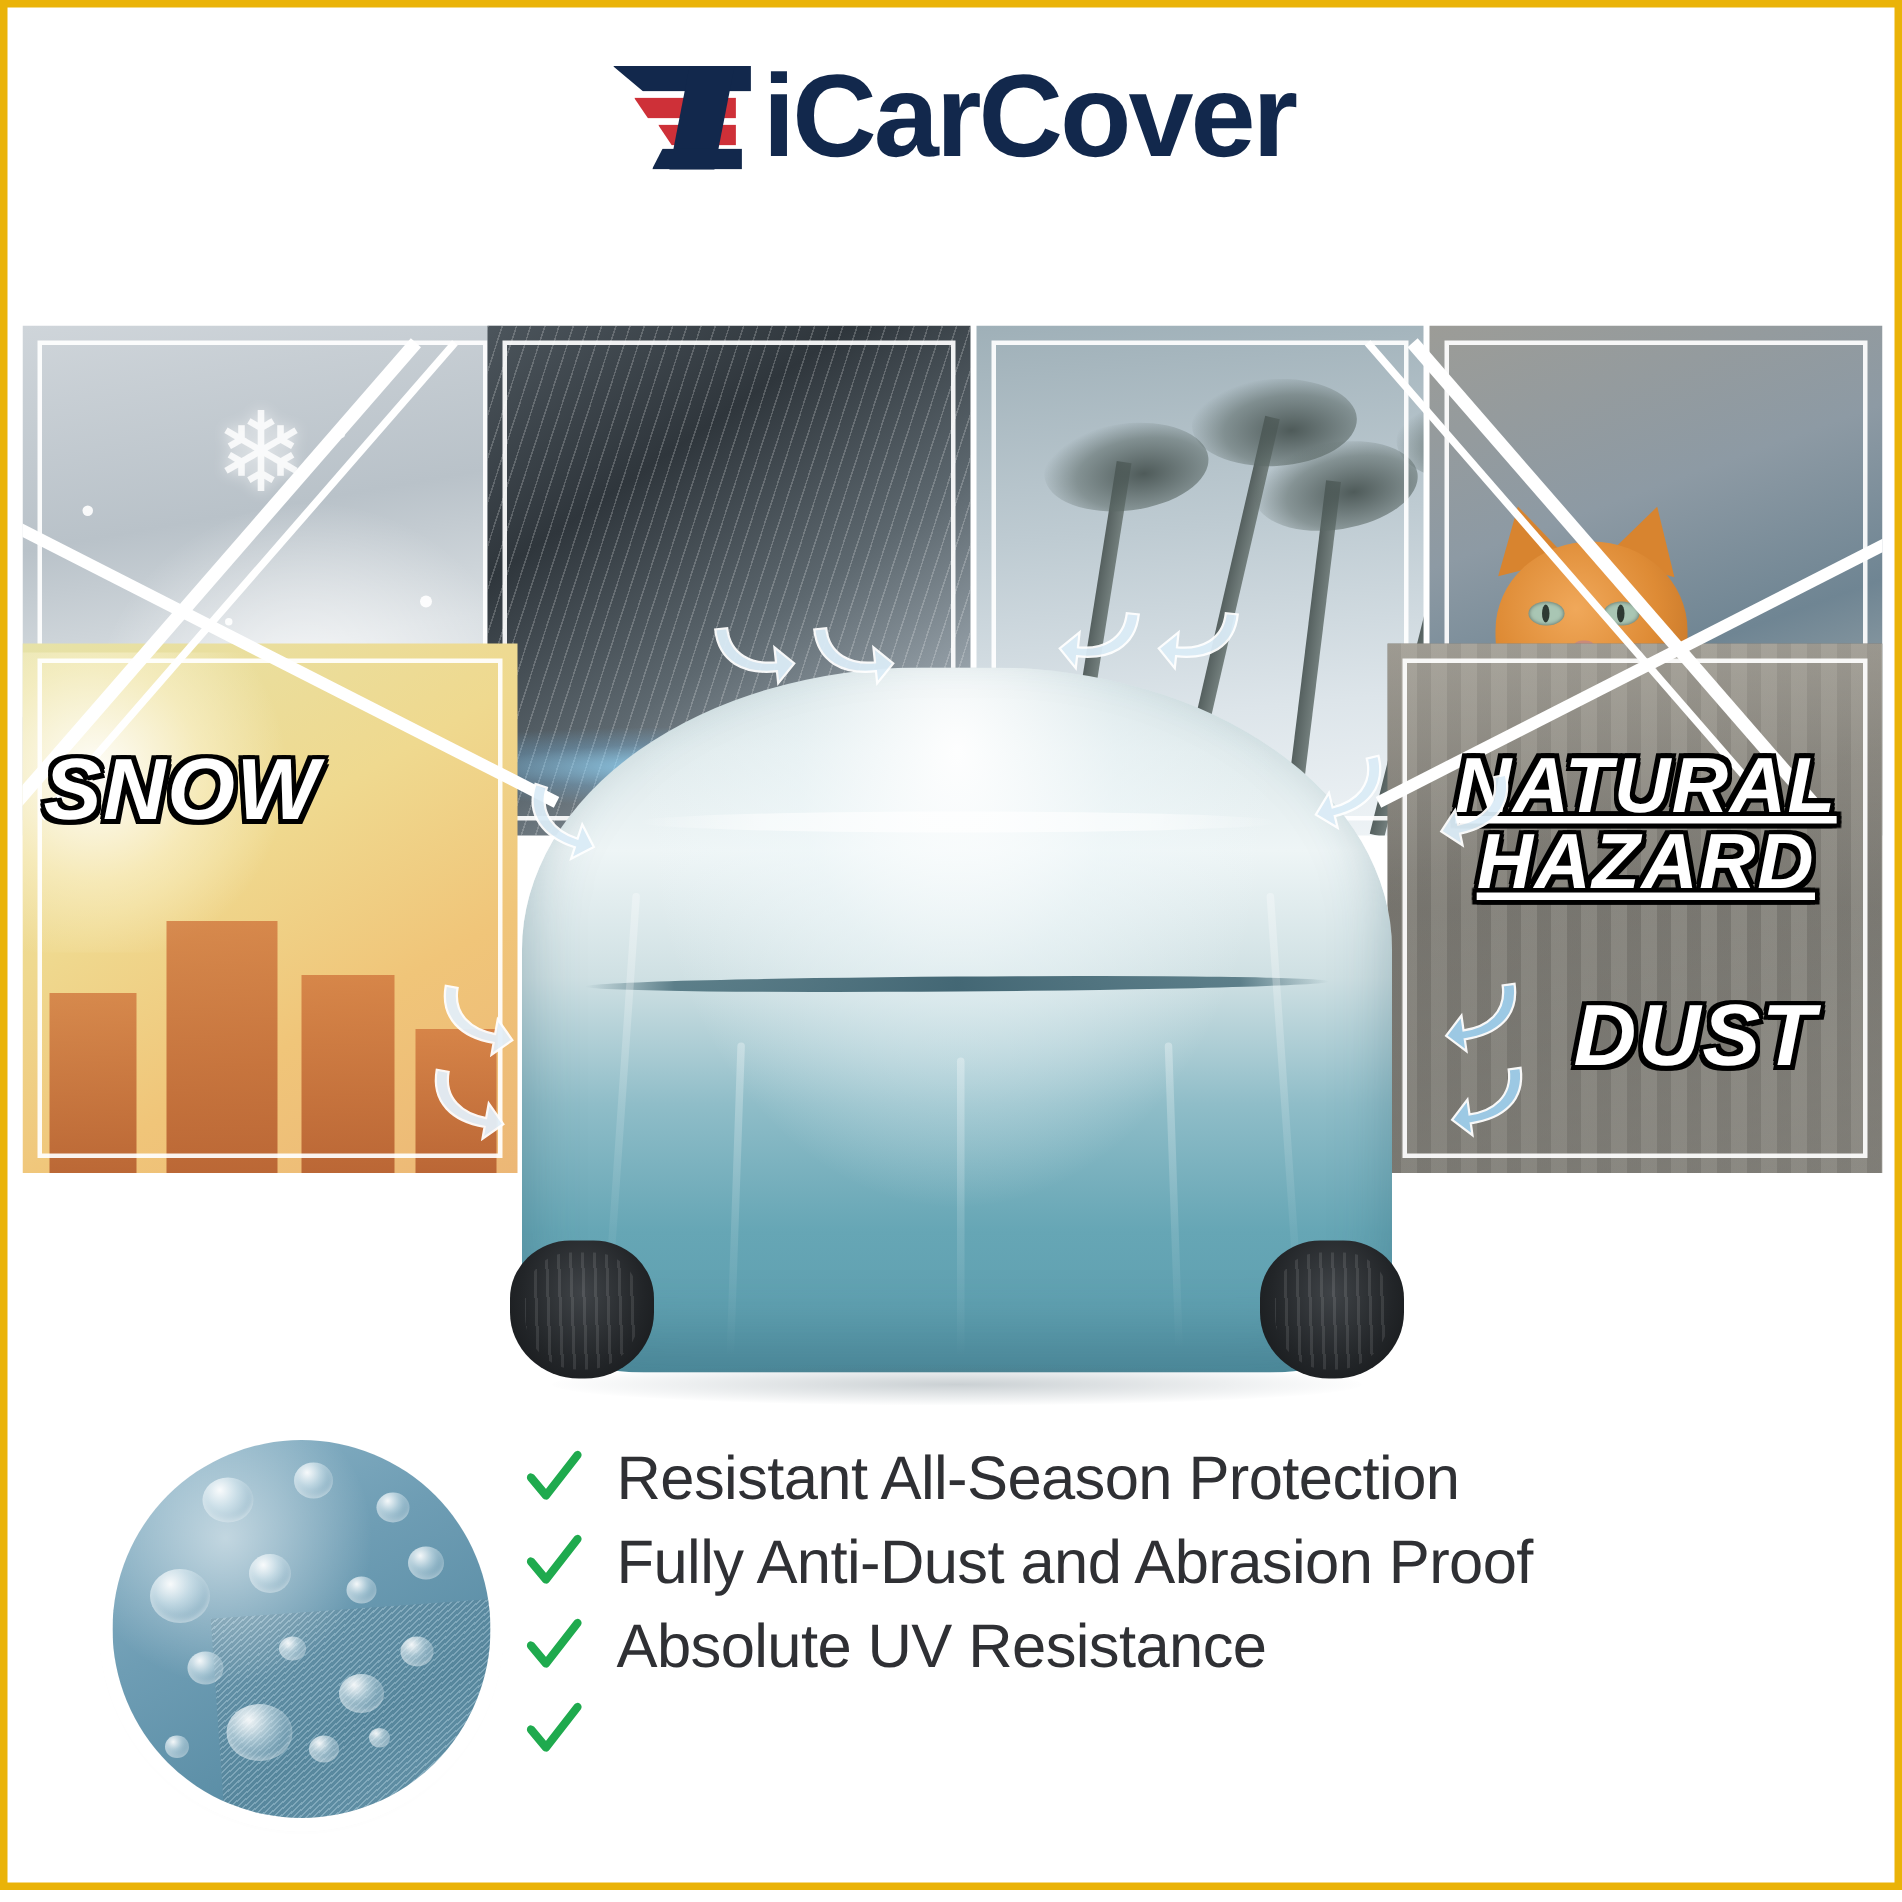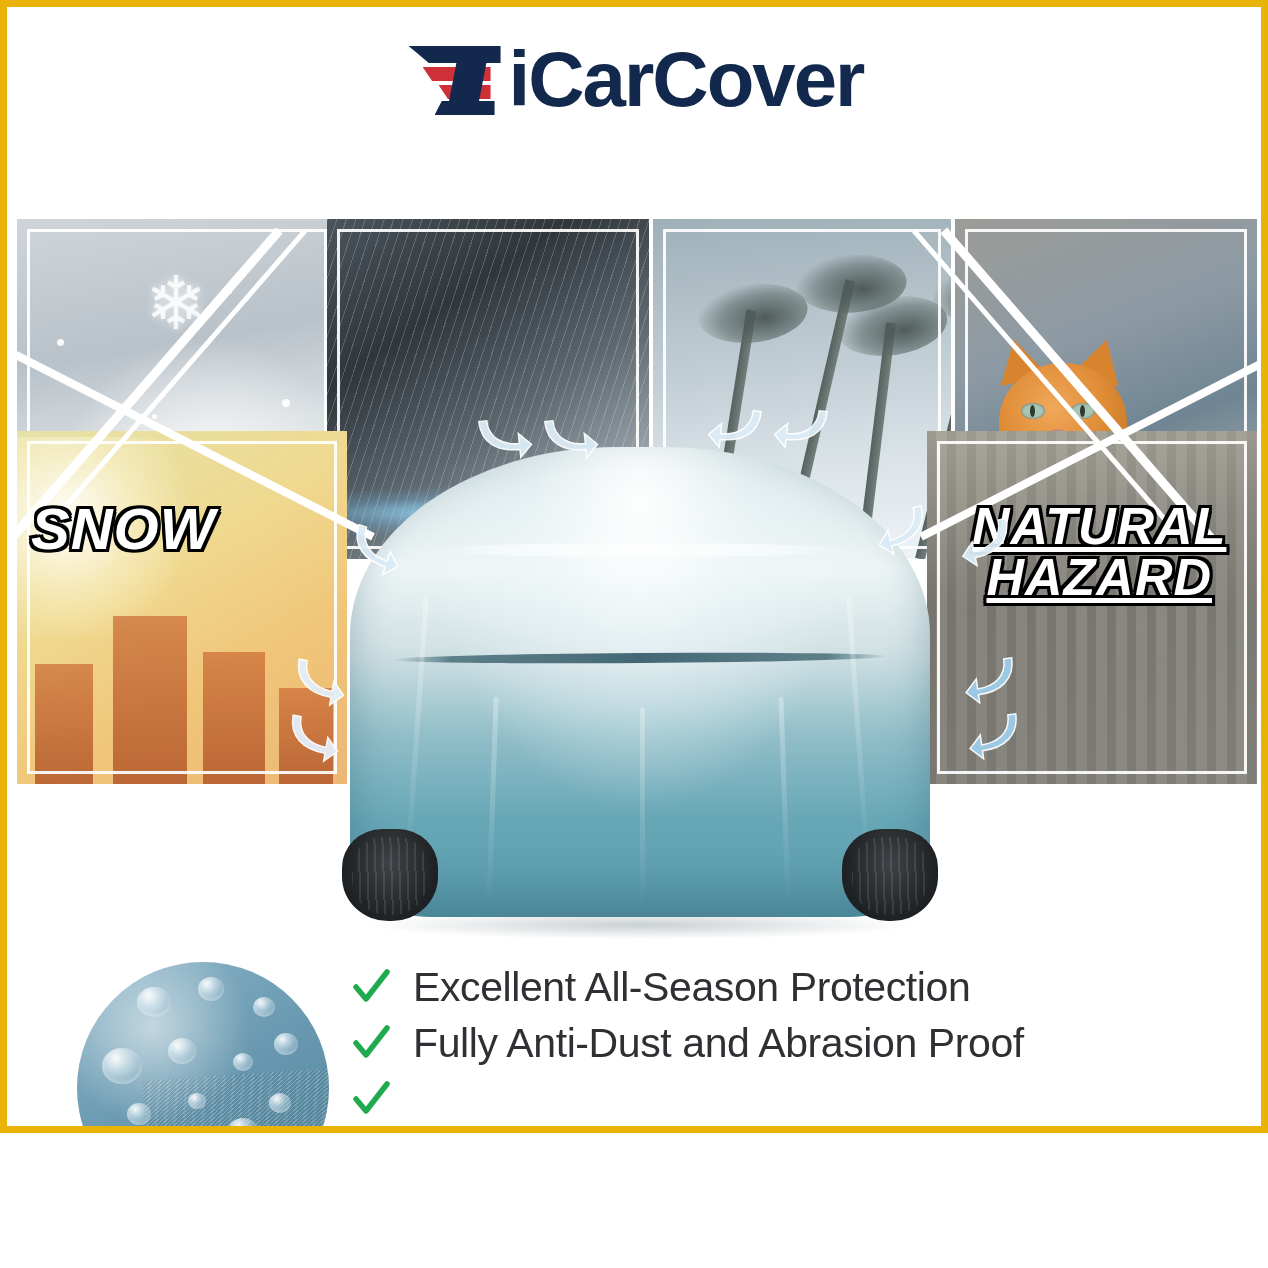--- a/index.html
+++ b/index.html
@@ -7,24 +7,24 @@
     padding: 0;
     background: #ffffff;
   }
   body {
     font-family: "Liberation Sans", sans-serif;
   }
 
   #page {
     position: relative;
     width: 1268px;
-    height: 1133px;
+    height: 1260px;
     background: #ffffff;
     box-sizing: border-box;
-    border: 7px solid #eab308;
+    border: 5px solid #eab308;
     overflow: hidden;
   }
 
   
   .header {
     position: absolute;
     left: 0; top: 24px;
     width: 100%;
     text-align: center;
   }
@@ -562,20 +562,21 @@
     <div class="divider" style="left:-60px; top:214px; width:440px; height:8px; transform: rotate(27deg);"></div>
     <div class="divider" style="left:880px; top:214px; width:440px; height:8px; transform: rotate(-27deg);"></div>
 
     <div class="haz-label haz-snow">SNOW</div>
     <div class="haz-label haz-rain">RAIN</div>
     <div class="haz-label haz-wind">WIND</div>
     <div class="haz-label haz-hazard">NATURAL
 HAZARD</div>
   </div>
 
+  <div class="haz-label haz-dust">DUST</div>
 
   <div class="car-wrap">
     <div class="car-body"></div>
     <div class="car-roofline"></div>
     <div class="car-hood-seam"></div>
     <div class="car-fold" style="left:74px;  top:150px; height:280px; transform: rotate(4deg);"></div>
     <div class="car-fold" style="left:150px; top:250px; height:210px; transform: rotate(2deg);"></div>
     <div class="car-fold" style="left:300px; top:260px; height:200px;"></div>
     <div class="car-fold" style="left:442px; top:250px; height:205px; transform: rotate(-2deg);"></div>
     <div class="car-fold" style="left:516px; top:150px; height:280px; transform: rotate(-4deg);"></div>
@@ -659,32 +660,40 @@
     <div class="bead" style="left:68%;  top:76%; width:14px; height:13px;"></div>
   </div>
 
   <div class="features">
     <div class="feature-row">
       <span class="check">
         <svg viewBox="0 0 40 40">
             <path d="M5 20 L15 32 L36 5" fill="none" stroke="#1faa4e" stroke-width="5.5" stroke-linecap="round" stroke-linejoin="round"></path>
           </svg>
       </span>
-      <span class="feature-text">Excellent All-Season Protection</span>
+      <span class="feature-text">Resistant All-Season Protection</span>
     </div>
     <div class="feature-row">
       <span class="check">
         <svg viewBox="0 0 40 40">
             <path d="M5 20 L15 32 L36 5" fill="none" stroke="#1faa4e" stroke-width="5.5" stroke-linecap="round" stroke-linejoin="round"></path>
           </svg>
       </span>
       <span class="feature-text">Fully Anti-Dust and Abrasion Proof</span>
     </div>
     <div class="feature-row">
       <span class="check">
         <svg viewBox="0 0 40 40">
             <path d="M5 20 L15 32 L36 5" fill="none" stroke="#1faa4e" stroke-width="5.5" stroke-linecap="round" stroke-linejoin="round"></path>
           </svg>
       </span>
+      <span class="feature-text">Absolute UV Resistance</span>
+    </div>
+    <div class="feature-row">
+      <span class="check">
+        <svg viewBox="0 0 40 40">
+            <path d="M5 20 L15 32 L36 5" fill="none" stroke="#1faa4e" stroke-width="5.5" stroke-linecap="round" stroke-linejoin="round"></path>
+          </svg>
+      </span>
     </div>
   </div>
 
 </div>
 
 </body></html>

